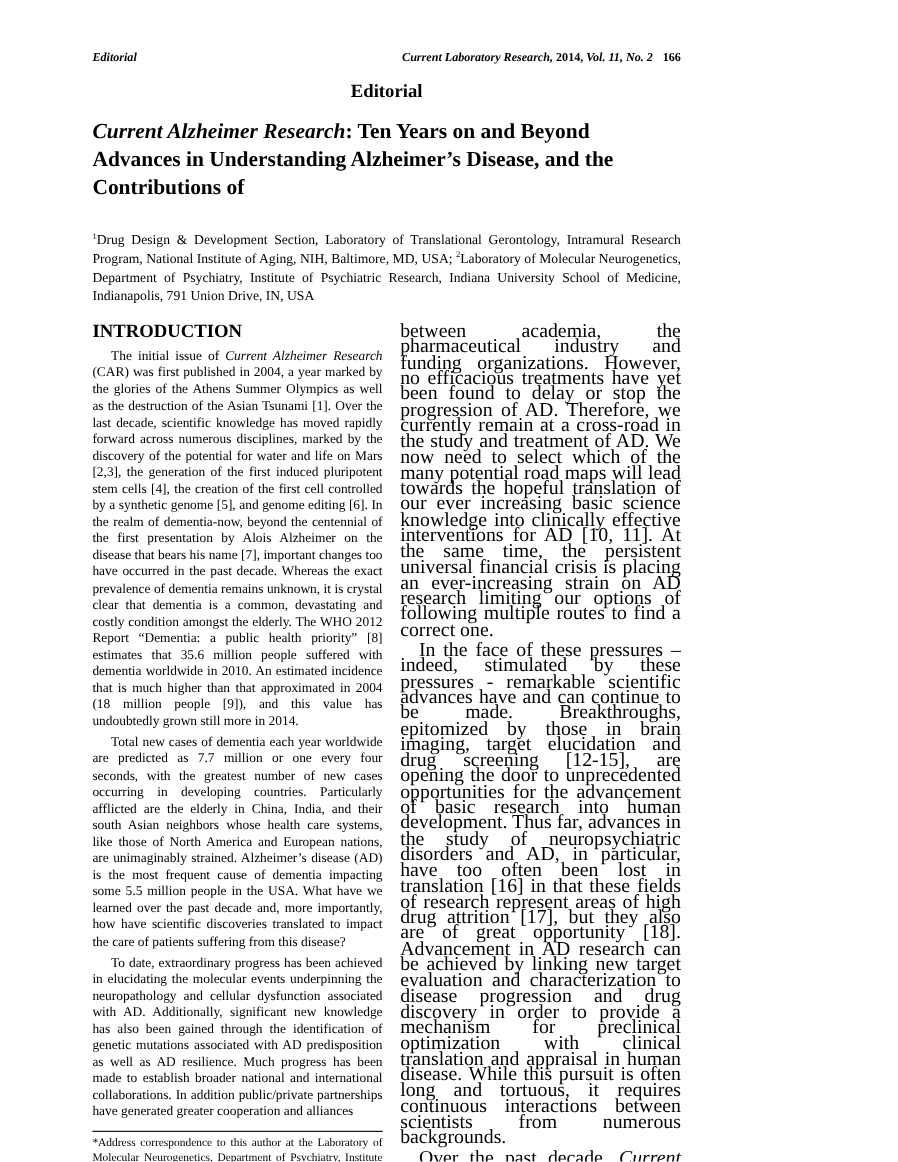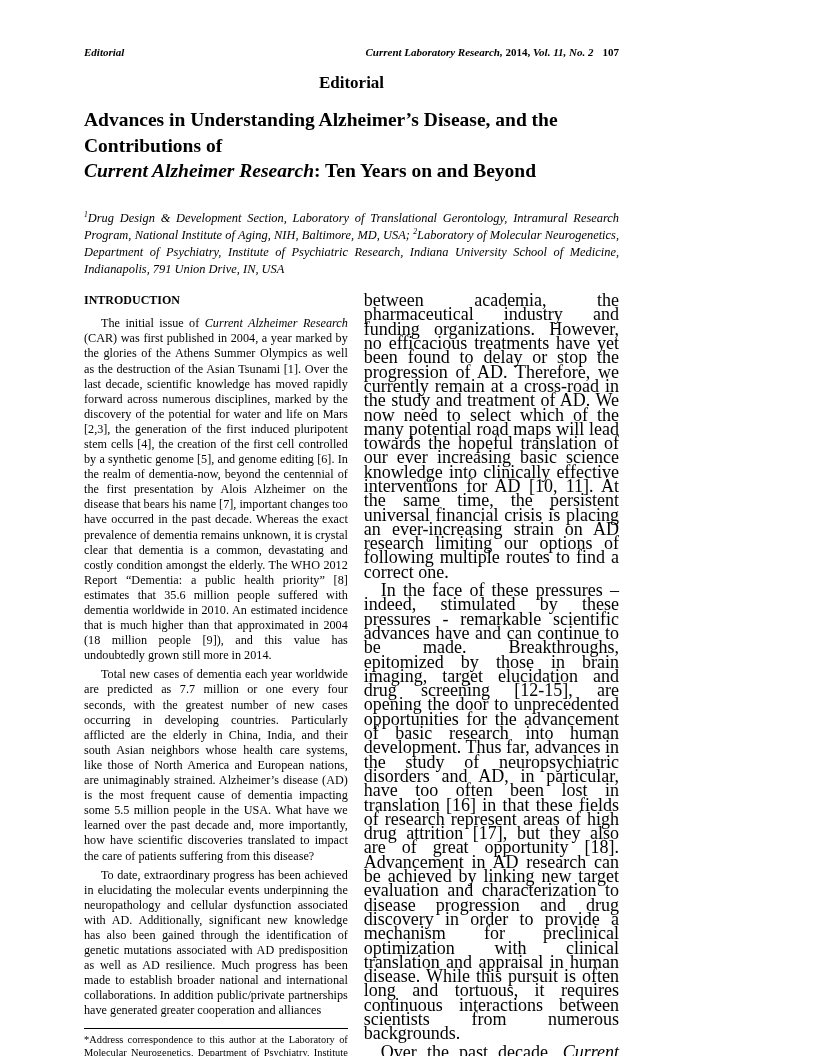--- a/index.html
+++ b/index.html
@@ -9,47 +9,47 @@
          padding:46px 51px 0 84px;}
   .runhead{display:flex;justify-content:space-between;align-items:baseline;
            font-size:11px;font-weight:bold;}
   .runhead-left{font-style:italic;}
   .runhead-right{white-space:nowrap;}
   .page-num{margin-left:9px;}
   .kicker{text-align:center;font-weight:bold;font-size:17px;margin-top:15px;}
   .title{font-weight:bold;font-size:19.5px;line-height:1.32;margin-top:14px;}
   .authors{margin-top:21px;font-size:13.5px;}
   sup{font-size:0.62em;line-height:0;}
-  .affil{margin-top:26px;font-style:italic;font-size:12.4px;line-height:1.37;
+  .affil{margin-top:26px;font-size:12.4px;line-height:1.37;
          text-align:justify;}
   .cols{display:flex;margin-top:15px;}
   .col-left{width:338px;margin-right:16px;font-size:12.2px;line-height:15.1px;
             text-align:justify;}
   .col-right{width:327px;font-size:18px;line-height:14.3px;text-align:justify;}
-  .intro-h{font-size:12px;font-weight:bold;margin:0 0 8px 0;}
+  .intro-h{font-size:17px;font-weight:bold;margin:0 0 8px 0;}
   p.par{margin:0 0 4px 0;}
   p.par.ind{text-indent:17px;}
   .footnote{margin-top:9px;border-top:1.2px solid #000;padding-top:4px;
             font-size:10.4px;line-height:13px;text-align:justify;}
 </style>
 </head>
 <body>
 
 <div class="sheet">
 
   <div class="runhead">
     <span class="runhead-left">Editorial</span>
-    <span class="runhead-right"><span><i>Current Laboratory Research, </i>2014, <i>Vol. 11, No. 2</i></span><span class="page-num">107</span></span>
+    <span class="runhead-right"><span><i>Current Laboratory Research, </i>2014, <i>Vol. 11, No. 2</i></span><span class="page-num">166</span></span>
   </div>
 
   <div class="kicker">Editorial</div>
 
   <div class="title">
+    <div><i>Current Alzheimer Research</i>: Ten Years on and Beyond</div>
     <div>Advances in Understanding Alzheimer’s Disease, and the Contributions of</div>
-    <div><i>Current Alzheimer Research</i>: Ten Years on and Beyond</div>
   </div>
 
 
   <div class="affil"><sup>1</sup>Drug Design &amp; Development Section, Laboratory of Translational Gerontology, Intramural Research Program, National Institute of Aging, NIH, Baltimore, MD, USA; <sup>2</sup>Laboratory of Molecular Neurogenetics, Department of Psychiatry, Institute of Psychiatric Research, Indiana University School of Medicine, Indianapolis, 791 Union Drive, IN, USA</div>
 
   <div class="cols">
     <div class="col-left">
       <h2 class="intro-h">INTRODUCTION</h2>
       <div>
           <p class="par ind">The initial issue of <i>Current Alzheimer Research</i> (CAR) was first published in 2004, a year marked by the glories of the Athens Summer Olympics as well as the destruction of the Asian Tsunami [1]. Over the last decade, scientific knowledge has moved rapidly forward across numerous disciplines, marked by the discovery of the potential for water and life on Mars [2,3], the generation of the first induced pluripotent stem cells [4], the creation of the first cell controlled by a synthetic genome [5], and genome editing [6]. In the realm of dementia-now, beyond the centennial of the first presentation by Alois Alzheimer on the disease that bears his name [7], important changes too have occurred in the past decade. Whereas the exact prevalence of dementia remains unknown, it is crystal clear that dementia is a common, devastating and costly condition amongst the elderly. The WHO 2012 Report “Dementia: a public health priority” [8] estimates that 35.6 million people suffered with dementia worldwide in 2010. An estimated incidence that is much higher than that approximated in 2004 (18 million people [9]), and this value has undoubtedly grown still more in 2014.</p>

